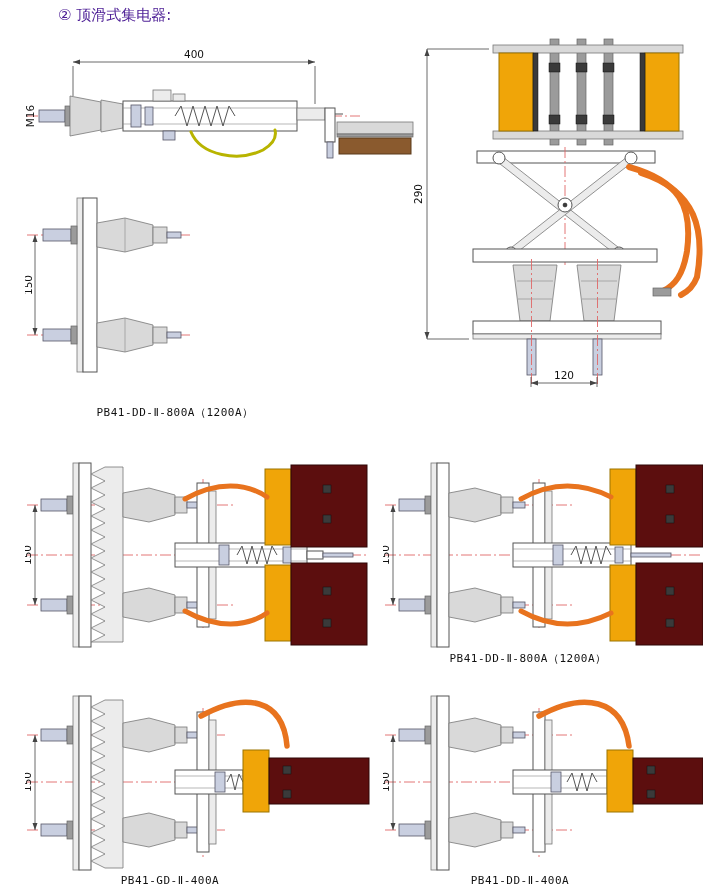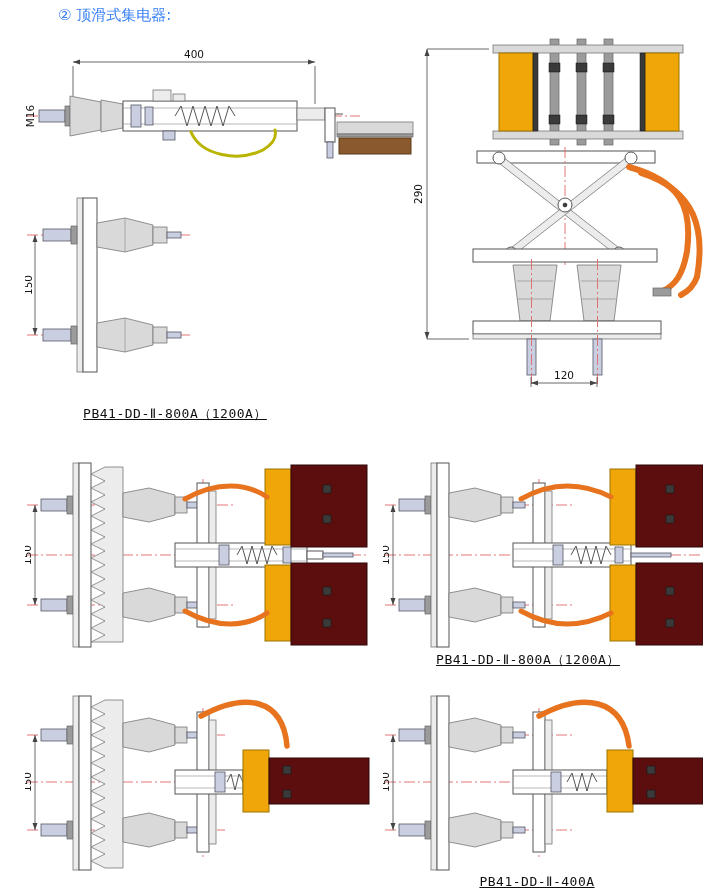--- a/index.html
+++ b/index.html
@@ -1,20 +1,20 @@
 <!DOCTYPE html>
 <html><head>
 <meta charset="utf-8">
 <style>
   html,body{margin:0;padding:0;background:#fff;}
   .page{position:relative;width:705px;height:896px;background:#ffffff;overflow:hidden;
         font-family:"DejaVu Sans",sans-serif;}
-  .header{position:absolute;left:58px;top:6px;font-size:15px;color:#3b82f6;}
-  .cap{position:absolute;width:290px;text-align:center;font-size:13px;color:#111;
-       font-family:"DejaVu Sans Mono",monospace;letter-spacing:.5px;text-decoration:underline;}
+  .header{position:absolute;left:58px;top:6px;font-size:15px;color:#4c1d95;}
+  .cap{position:absolute;width:290px;text-align:center;font-size:11px;color:#111;
+       font-family:"DejaVu Sans Mono",monospace;letter-spacing:.5px;}
   svg.fig{position:absolute;}
   .ln{stroke:#555;stroke-width:1;fill:none}
   .thin{stroke:#888;stroke-width:.6;fill:none}
   .part{fill:#ffffff;stroke:#555;stroke-width:1}
   .gray{fill:#d9d9d9;stroke:#777;stroke-width:.8}
   .lgray{fill:#ececec;stroke:#777;stroke-width:.8}
   .steel{fill:#c9cfe0;stroke:#556;stroke-width:.8}
   .dark{fill:#9b9b9b;stroke:#666;stroke-width:.7}
   .blk{fill:#3a3a3a;stroke:#111;stroke-width:.5}
   .cl{stroke:#e06868;stroke-width:.9;fill:none;stroke-dasharray:11 3 2 3}
@@ -369,15 +369,16 @@
     </g>
     <rect x="224" y="60" width="26" height="62" fill="#f0a508" stroke="#9b7500"></rect>
     <g>
       <rect x="250" y="68" width="70" height="46" fill="#5c0e0e" stroke="#2e0707"></rect>
       <rect class="blk" x="264" y="76" width="8" height="8"></rect>
       <rect class="blk" x="264" y="100" width="8" height="8"></rect>
     </g>
     <path d="M156,26 C200,2 240,8 246,56" fill="none" stroke="#e8731e" stroke-width="5.5" stroke-linecap="round"></path>
   </svg>
 
-  <div class="cap" style="left:392px;top:874px">PB41-DD-Ⅱ-400A</div>
+  <div class="cap" style="left:25px;top:874px">PB41-GD-Ⅱ-400A</div>
+  <div class="cap" style="left:375px;top:874px">PB41-DD-Ⅱ-400A</div>
 
 </div>
 
 </body></html>

